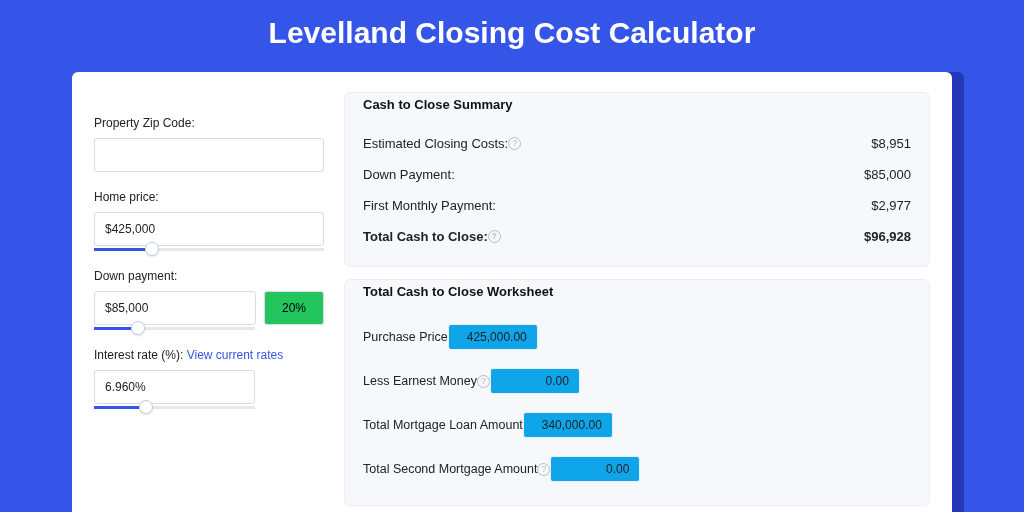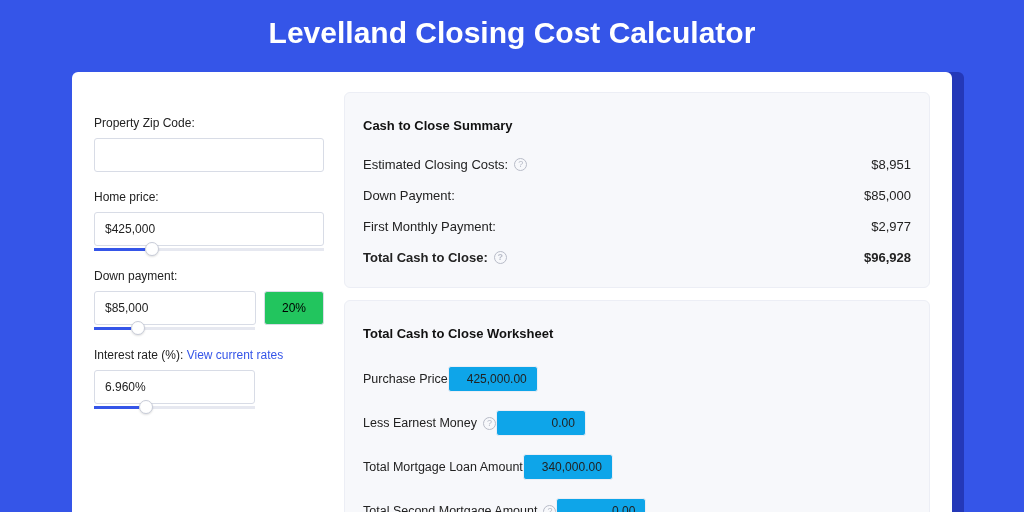--- a/index.html
+++ b/index.html
@@ -95,39 +95,39 @@
   display: flex;
   align-items: center;
   justify-content: center;
   background: #22c55e;
 }
 .link { color: #3555e8; text-decoration: none; cursor: pointer; font-size: 12px; }
 .panel {
   background: #f7f8fb;
   border: 1px solid #eceef5;
   border-radius: 6px;
-  padding: 25px 18px 14px 18px;
+  padding: 4px 18px 14px 18px;
   margin-bottom: 12px;
 }
 .panel-title {
   font-size: 13px;
   font-weight: 700;
   color: #111;
   margin-bottom: 16px;
 }
 .summary-row {
   display: flex;
   justify-content: space-between;
   align-items: center;
   font-size: 13px;
   color: #222;
   padding: 8px 0;
 }
 .summary-row.bold { font-weight: 700; }
-.label-with-help { display: flex; align-items: center; gap: 6px; }
+.label-with-help { display: flex; align-items: center; gap: 0; }
 .help-ic {
   width: 13px; height: 13px;
   border: 1px solid #b8bcc8;
   border-radius: 50%;
   font-size: 9px;
   color: #b8bcc8;
   display: inline-flex;
   align-items: center;
   justify-content: center;
   line-height: 1;

